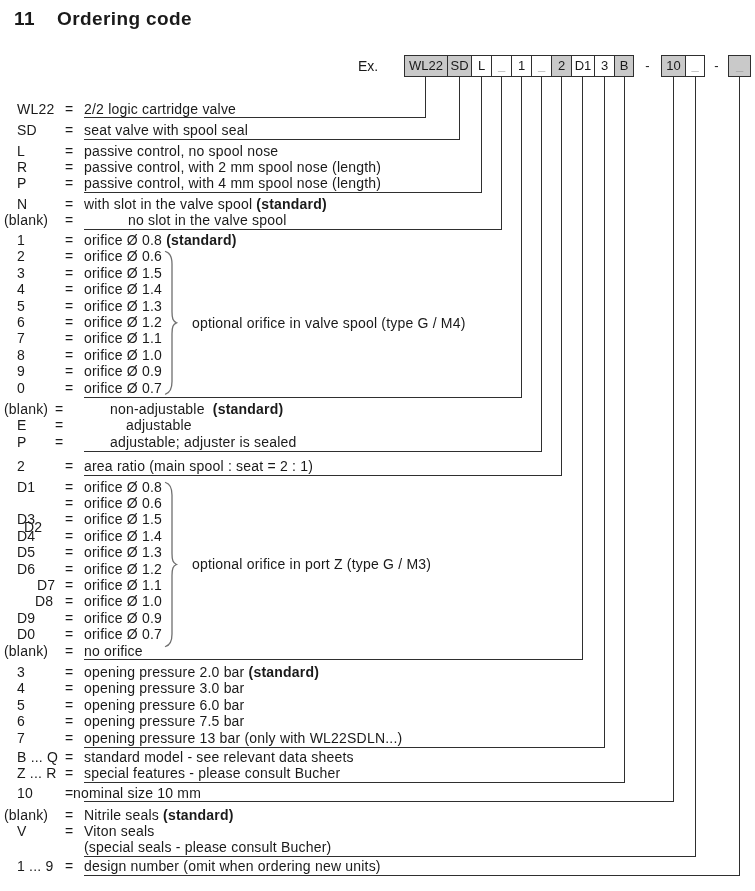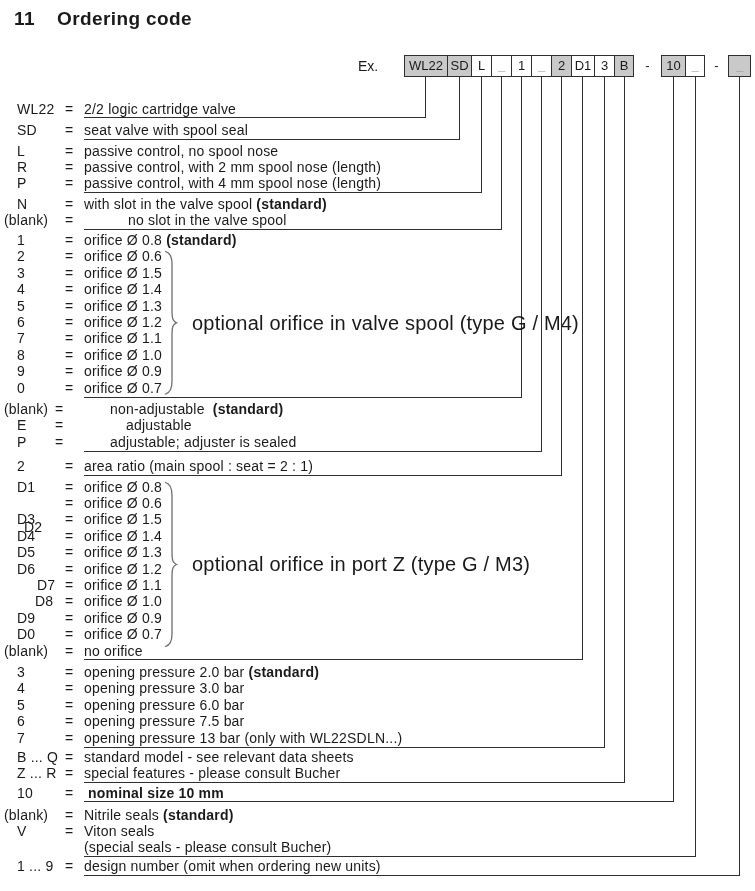--- a/index.html
+++ b/index.html
@@ -19,21 +19,21 @@
   .code-box.shaded{background:#c9c9c9;}
   .code-box.muted{color:#909090;font-weight:bold;}
   .code-sep{position:absolute;top:55px;height:22px;line-height:21px;text-align:center;font-size:13px;}
   .code-row{position:absolute;left:0;width:755px;height:17px;font-size:14px;line-height:16.4px;letter-spacing:0.2px;white-space:pre;}
   .code-value{position:absolute;top:0;}
   .equals-sign{position:absolute;top:0;}
   .code-description{position:absolute;top:0;}
   .standard-note{font-weight:bold;}
   .connector-underline{position:absolute;height:1px;background:#2f2f2f;}
   .connector-line{position:absolute;width:1px;background:#2f2f2f;}
-  .brace-label{position:absolute;font-size:20px;line-height:16.4px;letter-spacing:0.2px;white-space:pre;}
+  .brace-label{position:absolute;font-size:14px;line-height:16.4px;letter-spacing:0.2px;white-space:pre;}
   svg.group-brace{position:absolute;overflow:visible;}
 </style>
 </head>
 <body>
 
 <div id="page">
   <span class="title-num">11</span>
   <span class="title-text">Ordering code</span>
   <span class="ex-label">Ex.</span>
   <div id="example-row">
@@ -114,21 +114,21 @@
       <div class="code-row" style="top: 680.4px;"><span class="code-value" style="left: 17px;">4</span><span class="equals-sign" style="left: 65px;">=</span><span class="code-description" style="left: 84px;">opening pressure 3.0 bar</span></div>
       <div class="code-row" style="top: 696.8px;"><span class="code-value" style="left: 17px;">5</span><span class="equals-sign" style="left: 65px;">=</span><span class="code-description" style="left: 84px;">opening pressure 6.0 bar</span></div>
       <div class="code-row" style="top: 713.2px;"><span class="code-value" style="left: 17px;">6</span><span class="equals-sign" style="left: 65px;">=</span><span class="code-description" style="left: 84px;">opening pressure 7.5 bar</span></div>
       <div class="code-row" style="top: 729.6px;"><span class="code-value" style="left: 17px;">7</span><span class="equals-sign" style="left: 65px;">=</span><span class="code-description" style="left: 84px;">opening pressure 13 bar (only with WL22SDLN...)</span></div>
       <div class="connector-underline" style="left: 84px; top: 746.5px; width: 520.5px; background: rgb(47, 47, 47);"></div>
       <div class="connector-line" style="left: 603.5px; top: 76px; height: 671.5px; background: rgb(47, 47, 47);"></div>
       <div class="code-row" style="top: 748.5px;"><span class="code-value" style="left: 17px;">B ... Q</span><span class="equals-sign" style="left: 65px;">=</span><span class="code-description" style="left: 84px;">standard model - see relevant data sheets</span></div>
       <div class="code-row" style="top: 764.9px;"><span class="code-value" style="left: 17px;">Z ... R</span><span class="equals-sign" style="left: 65px;">=</span><span class="code-description" style="left: 84px;">special features - please consult Bucher</span></div>
       <div class="connector-underline" style="left: 84px; top: 781.8px; width: 540.5px; background: rgb(47, 47, 47);"></div>
       <div class="connector-line" style="left: 623.5px; top: 76px; height: 706.8px; background: rgb(47, 47, 47);"></div>
-      <div class="code-row" style="top: 784.5px;"><span class="code-value" style="left: 17px;">10</span><span class="equals-sign" style="left: 65px;">=</span><span class="code-description" style="left: 88px; font-weight: bold;">nominal size 10 mm</span></div>
+      <div class="code-row" style="top: 784.5px;"><span class="code-value" style="left: 17px;">10</span><span class="equals-sign" style="left: 65px;">=</span><span class="code-description" style="left: 73px;">nominal size 10 mm</span></div>
       <div class="connector-underline" style="left: 84px; top: 801.4px; width: 589.5px; background: rgb(47, 47, 47);"></div>
       <div class="connector-line" style="left: 672.5px; top: 76px; height: 726.4px; background: rgb(47, 47, 47);"></div>
       <div class="code-row" style="top: 806.5px;"><span class="code-value" style="left: 4px;">(blank)</span><span class="equals-sign" style="left: 65px;">=</span><span class="code-description" style="left: 84px;">Nitrile seals <span class="standard-note">(standard)</span></span></div>
       <div class="code-row" style="top: 822.9px;"><span class="code-value" style="left: 17px;">V</span><span class="equals-sign" style="left: 65px;">=</span><span class="code-description" style="left: 84px;">Viton seals</span></div>
       <div class="code-row" style="top: 839.3px;"><span class="code-description" style="left: 84px;">(special seals - please consult Bucher)</span></div>
       <div class="connector-underline" style="left: 84px; top: 856.2px; width: 611.5px; background: rgb(47, 47, 47);"></div>
       <div class="connector-line" style="left: 694.5px; top: 76px; height: 781.2px; background: rgb(47, 47, 47);"></div>
       <div class="code-row" style="top: 858px;"><span class="code-value" style="left: 17px;">1 ... 9</span><span class="equals-sign" style="left: 65px;">=</span><span class="code-description" style="left: 84px;">design number (omit when ordering new units)</span></div>
       <div class="connector-underline" style="left: 84px; top: 874.9px; width: 656px; background: rgb(47, 47, 47);"></div>
       <div class="connector-line" style="left: 739px; top: 76px; height: 799.9px; background: rgb(47, 47, 47);"></div>

